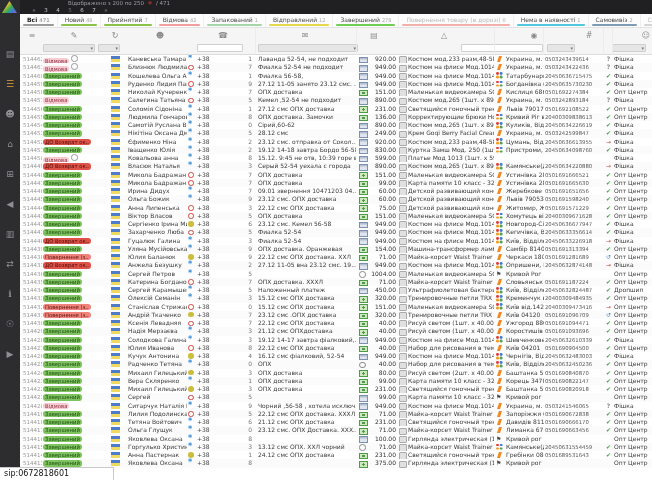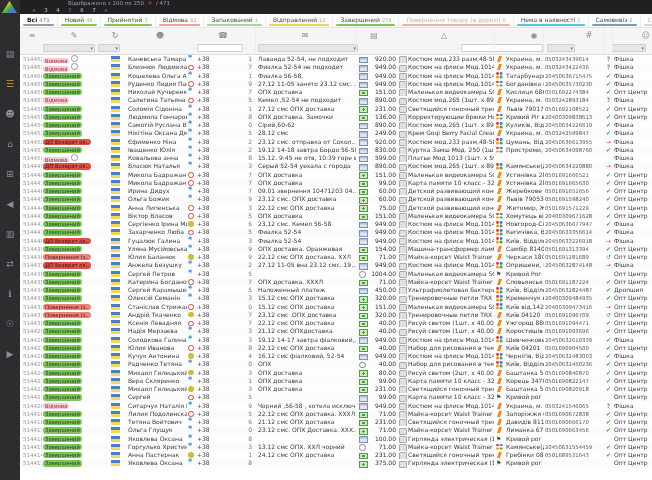--- a/index.html
+++ b/index.html
@@ -1709,13 +1709,16 @@
         </span>
         <span class="c-product">Гирлянда электрическая (100 л...</span>
         <span class="c-locicon"><i class="loc-fl" style="font-style: normal;">⚑</i></span>
         <span class="c-location">Кривой рог</span>
         <span class="c-ttn"></span>
         <span class="c-mark"></span>
         <span class="c-channel">Опт Центр</span>
       </div>
     </div>
 
+  <div class="sipbar">
+    <span>sip:0672818601</span>
+  </div>
 </div>
 
 </body></html>

